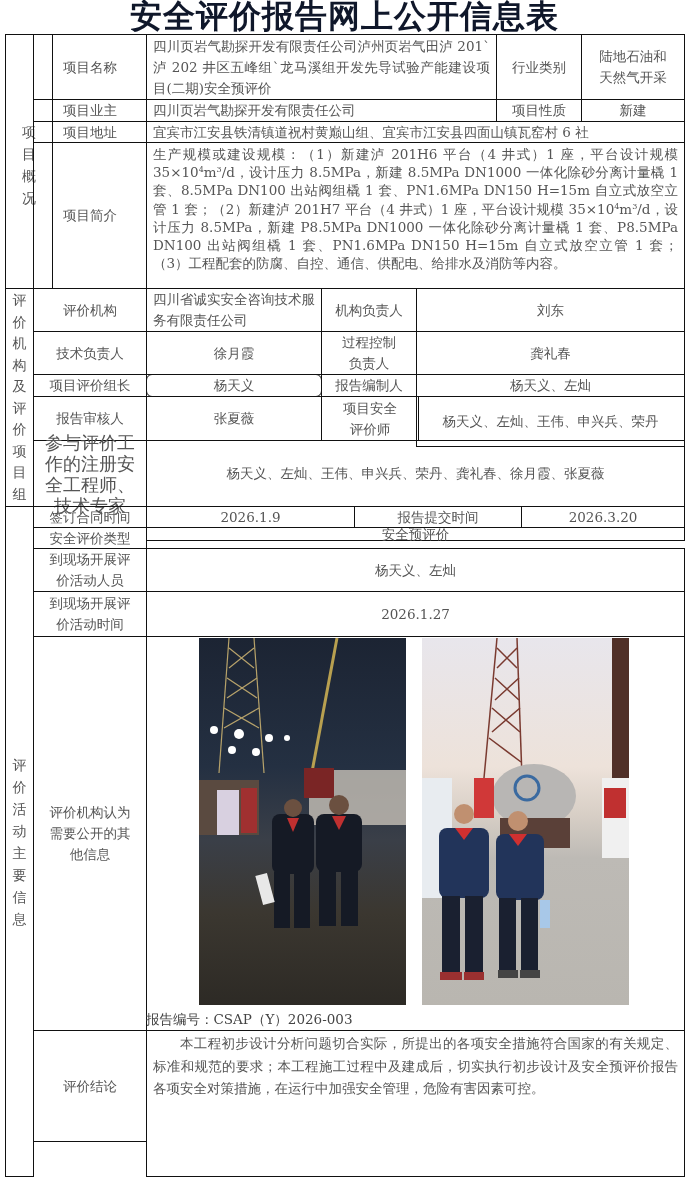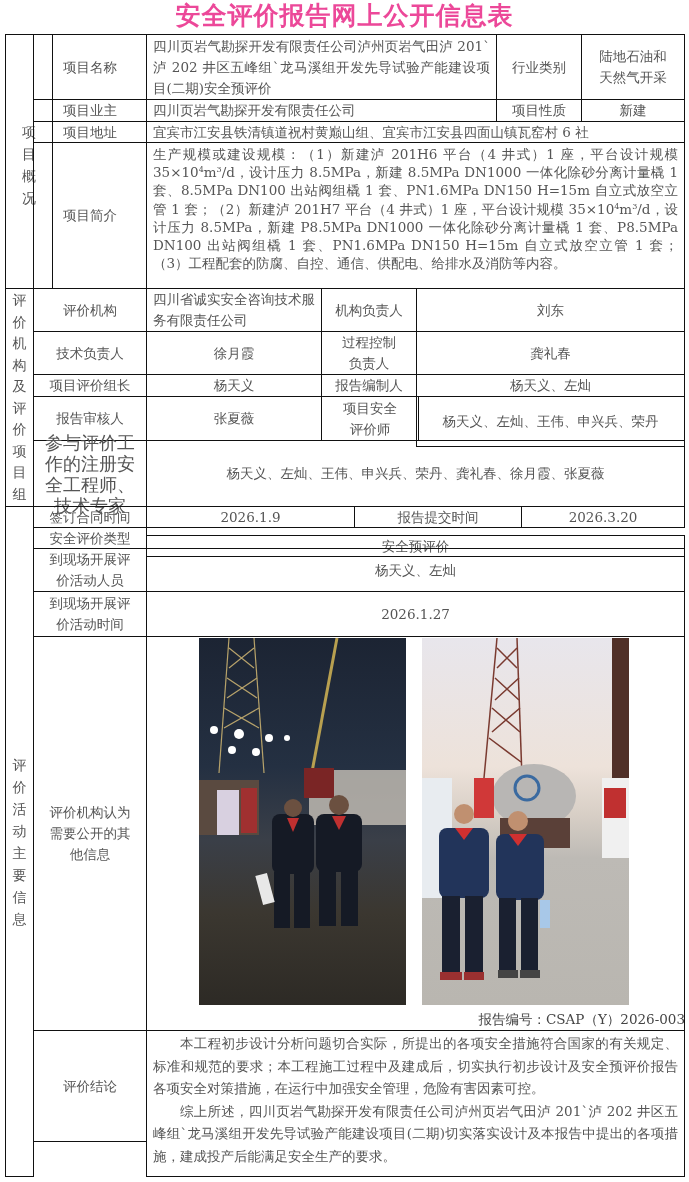--- a/index.html
+++ b/index.html
@@ -1,30 +1,30 @@
 <!DOCTYPE html>
 <html><head>
 <meta charset="utf-8">
 <style>
   html, body { margin: 0; padding: 0; background: #ffffff; }
   body { width: 689px; height: 1182px; position: relative; overflow: hidden;
          font-family: "DejaVu Serif", "Liberation Serif", serif; color: #333; }
   .title { position: absolute; left: 0; top: 0; width: 689px; height: 34px;
-           text-align: center; font-size: 25px; line-height: 32px; font-weight: bold;
-           color: #ec4899; font-family: "DejaVu Sans", sans-serif; letter-spacing: 1px; }
+           text-align: center; font-size: 32px; line-height: 32px; font-weight: bold;
+           color: #0f172a; font-family: "DejaVu Sans", sans-serif; letter-spacing: 1px; }
   .cell { position: absolute; box-sizing: border-box; border: 1px solid #111;
           display: flex; align-items: center; justify-content: center; text-align: center;
           font-size: 13.5px; line-height: 21px; color: #555; padding: 0 3px; }
   .left { justify-content: flex-start; text-align: left; padding: 0 6px; }
   .just { text-align: justify; }
   .vert { flex-direction: column; font-size: 14px; line-height: 22px; color: #555; }
   .vert span { display: block; }
   .indent { text-indent: 2em; }
   .photo { position: absolute; overflow: hidden; }
-  .caption { position: absolute; text-align: right; font-size: 13.5px; color: #444; }
+  .caption { position: absolute; text-align: left; font-size: 13.5px; color: #444; }
   sup { font-size: 8px; line-height: 0; }
 </style>
 </head>
 <body>
 
 <div class="title">安全评价报告网上公开信息表</div>
 
 <div class="cell vert" style="left:5px;top:34px;width:48px;height:255px;justify-content:flex-start;padding-top:86px;">
   <span style="width:14px;word-break:break-all;">项目概况</span>
 </div>
@@ -63,21 +63,21 @@
 <div class="cell" style="left:416px;top:288px;width:269px;height:44px;">刘东</div>
 
 <div class="cell" style="left:33px;top:331px;width:114px;height:44px;">技术负责人</div>
 <div class="cell" style="left:146px;top:331px;width:176px;height:44px;">徐月霞</div>
 <div class="cell" style="left:321px;top:331px;width:96px;height:44px;padding:0 18px;">
   <span style="display:block;">过程控制负责人</span>
 </div>
 <div class="cell" style="left:416px;top:331px;width:269px;height:44px;">龚礼春</div>
 
 <div class="cell" style="left:33px;top:374px;width:114px;height:23px;">项目评价组长</div>
-<div class="cell" style="left:146px;top:374px;width:176px;height:23px;">杨天义</div>
+<div class="cell" style="left:146px;top:374px;width:176px;height:23px;border-radius:6px;">杨天义</div>
 <div class="cell" style="left:321px;top:374px;width:96px;height:23px;">报告编制人</div>
 <div class="cell" style="left:416px;top:374px;width:269px;height:23px;">杨天义、左灿</div>
 
 <div class="cell" style="left:33px;top:396px;width:114px;height:45px;">报告审核人</div>
 <div class="cell" style="left:146px;top:396px;width:176px;height:45px;">张夏薇</div>
 <div class="cell" style="left:321px;top:396px;width:98px;height:45px;padding:0 18px;">
   <span style="display:block;">项目安全评价师</span>
 </div>
 <div class="cell" style="left:416px;top:396px;width:269px;height:51px;white-space:nowrap;">杨天义、左灿、王伟、申兴兵、荣丹</div>
 
@@ -89,21 +89,21 @@
 <div class="cell vert" style="left:5px;top:506px;width:29px;height:671px;">
   <span style="width:14px;word-break:break-all;line-height:22px;">评价活动主要信息</span>
 </div>
 
 <div class="cell" style="left:33px;top:506px;width:114px;height:22px;">签订合同时间</div>
 <div class="cell" style="left:146px;top:506px;width:209px;height:22px;">2026.1.9</div>
 <div class="cell" style="left:354px;top:506px;width:168px;height:22px;">报告提交时间</div>
 <div class="cell" style="left:521px;top:506px;width:164px;height:22px;">2026.3.20</div>
 
 <div class="cell" style="left:33px;top:527px;width:114px;height:22px;">安全评价类型</div>
-<div class="cell" style="left:146px;top:527px;width:539px;height:22px;margin-top:8px;">安全预评价</div>
+<div class="cell" style="left:146px;top:527px;width:539px;height:14px;">安全预评价</div>
 
 <div class="cell" style="left:33px;top:548px;width:114px;height:44px;padding:0 10px;">
   <span style="display:block;">到现场开展评价活动人员</span>
 </div>
 <div class="cell" style="left:146px;top:548px;width:539px;height:44px;">杨天义、左灿</div>
 
 <div class="cell" style="left:33px;top:591px;width:114px;height:46px;padding:0 10px;">
   <span style="display:block;">到现场开展评价活动时间</span>
 </div>
 <div class="cell" style="left:146px;top:591px;width:539px;height:46px;">2026.1.27</div>
@@ -181,14 +181,13 @@
       <rect x="98" y="332" width="20" height="8" fill="#444"></rect>
     <rect x="118" y="262" width="10" height="28" fill="#a8c8e8"></rect>
   </svg>
 </div>
 
 <div class="caption" style="left:146px;top:1009px;width:539px;height:20px;line-height:20px;">报告编号：CSAP（Y）2026-003</div>
 
 <div class="cell" style="left:33px;top:1030px;width:114px;height:112px;">评价结论</div>
 <div class="cell" style="left:146px;top:1030px;width:539px;height:147px;display:block;padding:1px 6px;">
   <div class="indent" style="text-align:justify;line-height:22.5px;">本工程初步设计分析问题切合实际，所提出的各项安全措施符合国家的有关规定、标准和规范的要求；本工程施工过程中及建成后，切实执行初步设计及安全预评价报告各项安全对策措施，在运行中加强安全管理，危险有害因素可控。</div>
-  <div class="indent" style="text-align:justify;line-height:22.5px;">综上所述，四川页岩气勘探开发有限责任公司泸州页岩气田泸 201ˋ泸 202 井区五峰组ˋ龙马溪组开发先导试验产能建设项目(二期)切实落实设计及本报告中提出的各项措施，建成投产后能满足安全生产的要求。</div>
 </div>
 
 </body></html>

